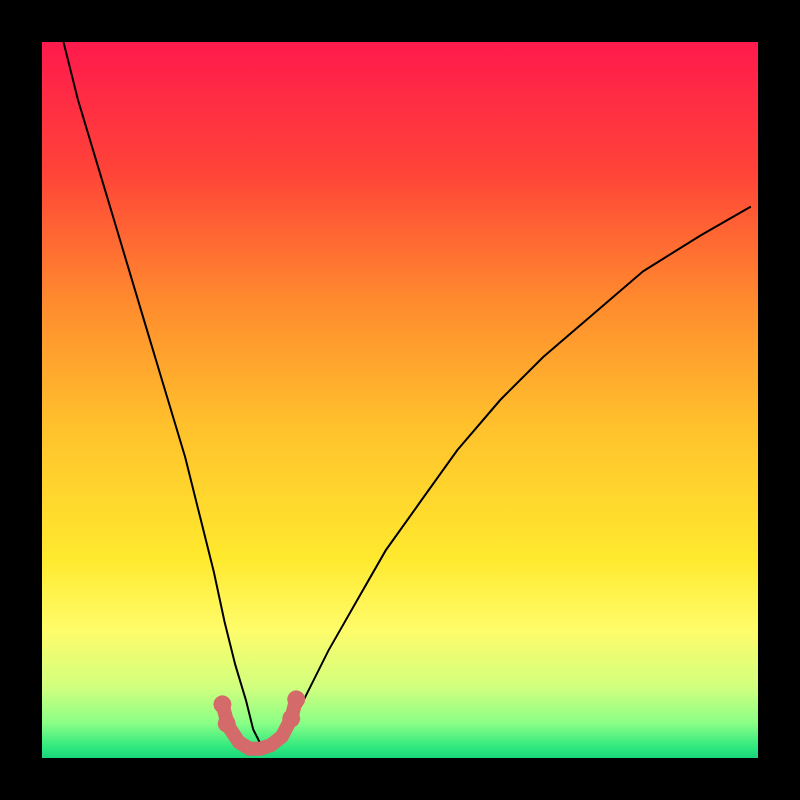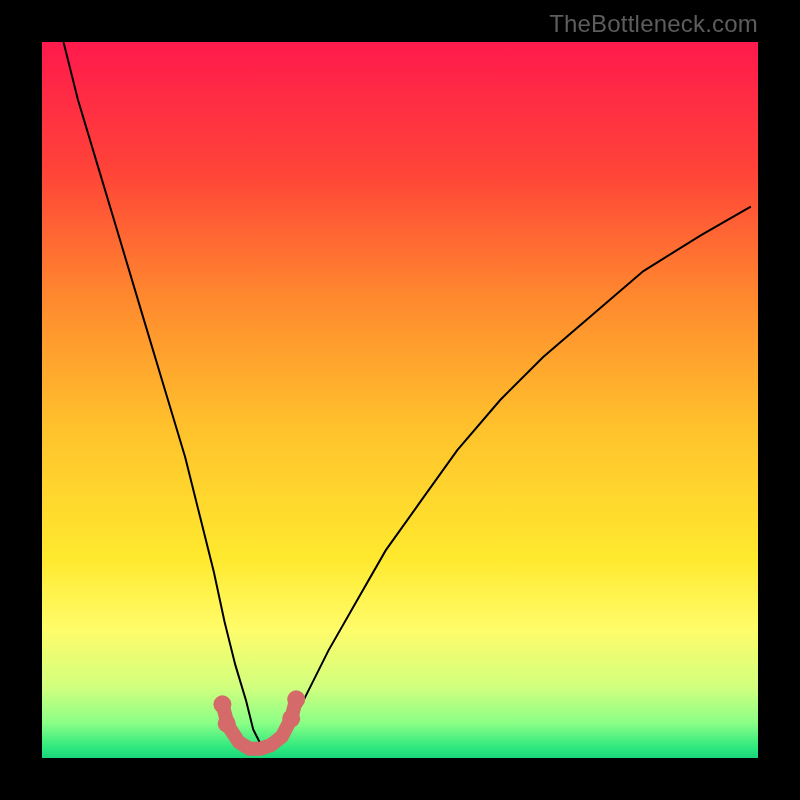--- a/index.html
+++ b/index.html
@@ -79,15 +79,14 @@
       <path id="series-1" fill="none" stroke="#d46a6a" stroke-width="14" stroke-linecap="round" d="M180.4 662.3 L186.2 683.8 L196.9 700.2 L207.6 706.7 L218.4 706.7 L229.1 703.1 L239.9 694.5 L249.2 676.6 L254.2 657.3 "></path>
       <g id="dots">
           <circle cx="180.4" cy="662.3" r="9" fill="#d46a6a"></circle>
           <circle cx="184.7" cy="681.6" r="9" fill="#d46a6a"></circle>
           <circle cx="249.2" cy="676.6" r="9" fill="#d46a6a"></circle>
           <circle cx="254.2" cy="657.3" r="9" fill="#d46a6a"></circle>
         </g>
     </svg>
   </div>
 
-  <div class="watermark">TheBottleneck.com</div>
 
 </div>
 
 </body></html>

